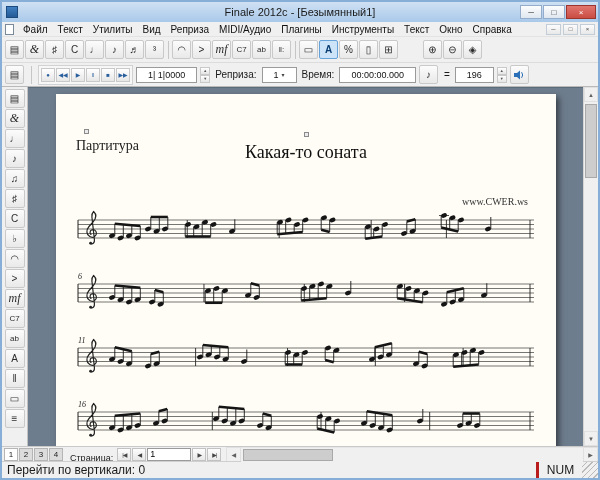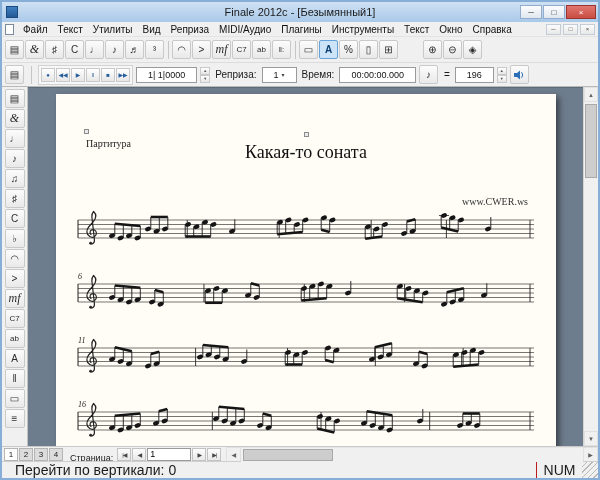--- a/index.html
+++ b/index.html
@@ -61,22 +61,22 @@
     border:1px solid #c9c9c9; background:linear-gradient(#fcfcfc,#e9e9e9); border-radius:2px;
     font-size:10px; color:#2c2c2c; }
   .pal-btn.multi { font-size:8px; }
   .pal-btn.serif { font-family:"Liberation Serif",serif; font-style:italic; font-size:12px; }
 
   .canvas { flex:1 1 auto; background:#6e7d8d; position:relative; overflow:hidden;
     border-top:1px solid #5c6b7a; }
   .page { position:absolute; left:28px; top:6px; width:500px; height:980px;
     background:#fffdf6; box-shadow:3px 3px 6px rgba(0,0,0,0.5); }
   .handle { position:absolute; width:5px; height:5px; border:1px solid #8a8a8a; background:#eaeaea; }
-  .part-label { position:absolute; left:30px; top:44px; font-family:"Liberation Serif",serif;
-    font-size:10px; color:#222; }
+  .part-label { position:absolute; left:20px; top:44px; font-family:"Liberation Serif",serif;
+    font-size:14px; color:#222; }
   .score-title { position:absolute; left:0; right:0; top:48px; text-align:center;
     font-family:"Liberation Serif",serif; font-size:18px; color:#101010; }
   .watermark { position:absolute; right:28px; top:102px; font-family:"Liberation Serif",serif;
     font-size:10px; color:#333;margin-left:32px; }
   #systems { position:absolute; left:20px; top:112px; width:460px; }
   .system { position:relative; height:64px; }
   .sys-num { position:absolute; left:2px; top:2px; font-family:"Liberation Serif",serif;
     font-style:italic; font-size:8px; color:#222; }
   .sys-svg { display:block; }
 
@@ -101,24 +101,24 @@
   .pg-input { width:44px; height:13px; background:#fff; border:1px solid #9a9a9a;
     font-size:9px; padding:0 2px; font-family:"Liberation Sans",sans-serif; }
   .hscroll { flex:1 1 auto; height:15px; display:flex; margin-left:4px; }
   .hs-btn { width:15px; flex:0 0 15px; font-size:6px; color:#606060; display:flex; align-items:center;
     justify-content:center; background:#f0f0f0; border:1px solid #e0e0e0; }
   .hs-track { flex:1 1 auto; position:relative; background:#f0f0f0; border-top:1px solid #e6e6e6; }
   .hs-thumb { position:absolute; top:1px; bottom:1px; left:2px; width:90px;
     background:#cdcdcd; border:1px solid #a9a9a9; }
 
   
-  .statusbar { height:17px; flex:0 0 17px; display:flex; 
-    background:#f0f0f0; border-top:1px solid #cfcfcf; font-size:14px; color:#1a1a1a;padding-left:8px; }
+  .statusbar { height:17px; flex:0 0 17px; display:flex; align-items:center;
+    background:#f0f0f0; border-top:1px solid #cfcfcf; font-size:12px; color:#1a1a1a; }
   .sb-left { padding-left:5px; flex:1 1 auto; }
-  .sb-cell { width:46px; height:100%; border-left:1px solid #b91c1c; display:flex;
+  .sb-cell { width:46px; height:100%; border-left:3px solid #b91c1c; display:flex;
     align-items:center; justify-content:center;margin-left:39px; }
   .sb-grip { width:16px; height:100%;
     background:repeating-linear-gradient(135deg, transparent 0 3px, #b9b9b9 3px 4px); }
 </style>
 </head>
 <body>
 
 <div class="window">
 
   <div class="titlebar">

